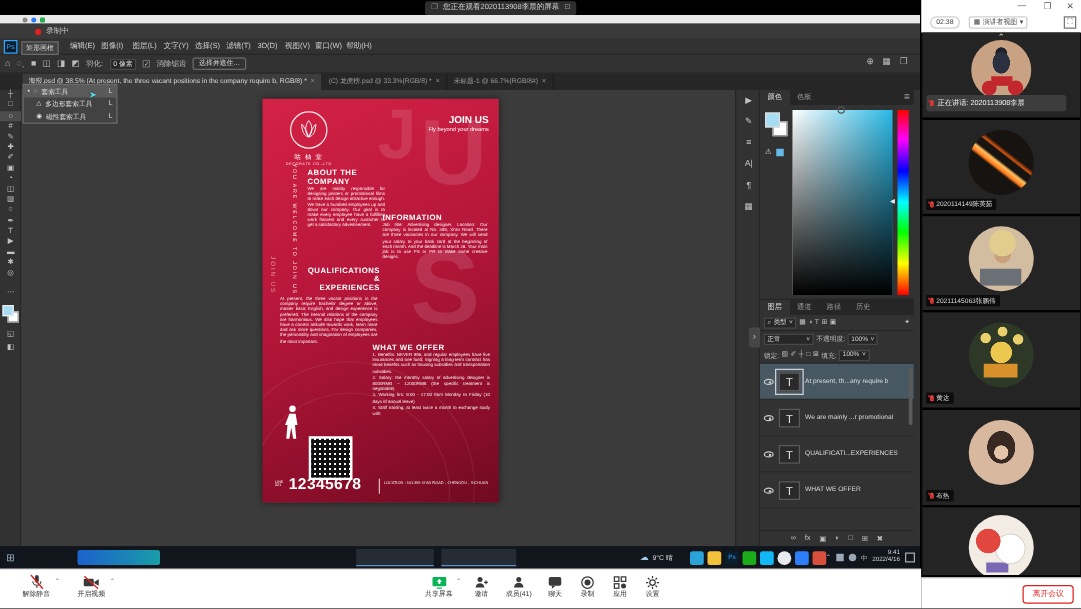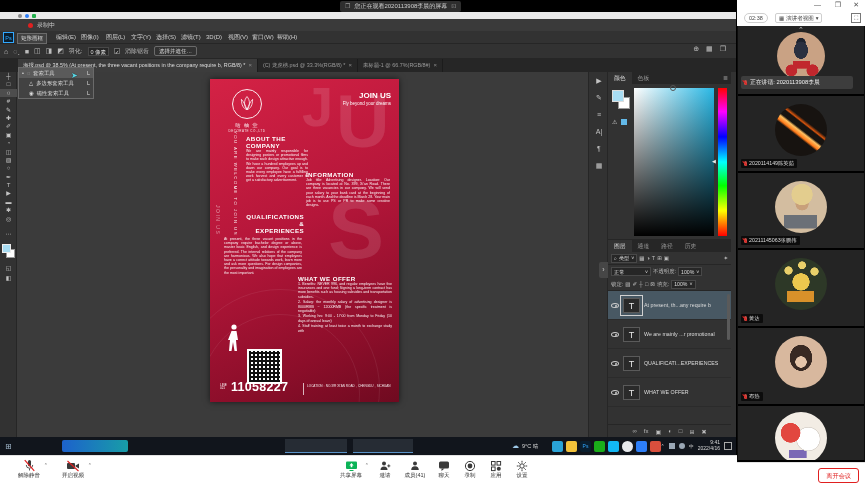--- a/index.html
+++ b/index.html
@@ -375,21 +375,21 @@
               </svg>
           </span>
           <div class="abs" id="p-qr">
               <div class="qr-in"></div>
             </div>
 
           <div class="abs" id="p-phone-pre">
             <div>LINE</div>
             <div>021</div>
           </div>
-          <div class="abs" id="p-phone">11058227</div>
+          <div class="abs" id="p-phone">12345678</div>
           <span class="abs" id="p-div"></span>
           <div class="abs" id="p-addr">LOCATION：NO.399 XI'AN ROAD，CHENGDU，SICHUAN</div>
         </div>
 
       </div>
 
       <div class="abs" id="flyout">
         <div class="fly-row hover">
           <span>•</span>
           <span>◌</span>

